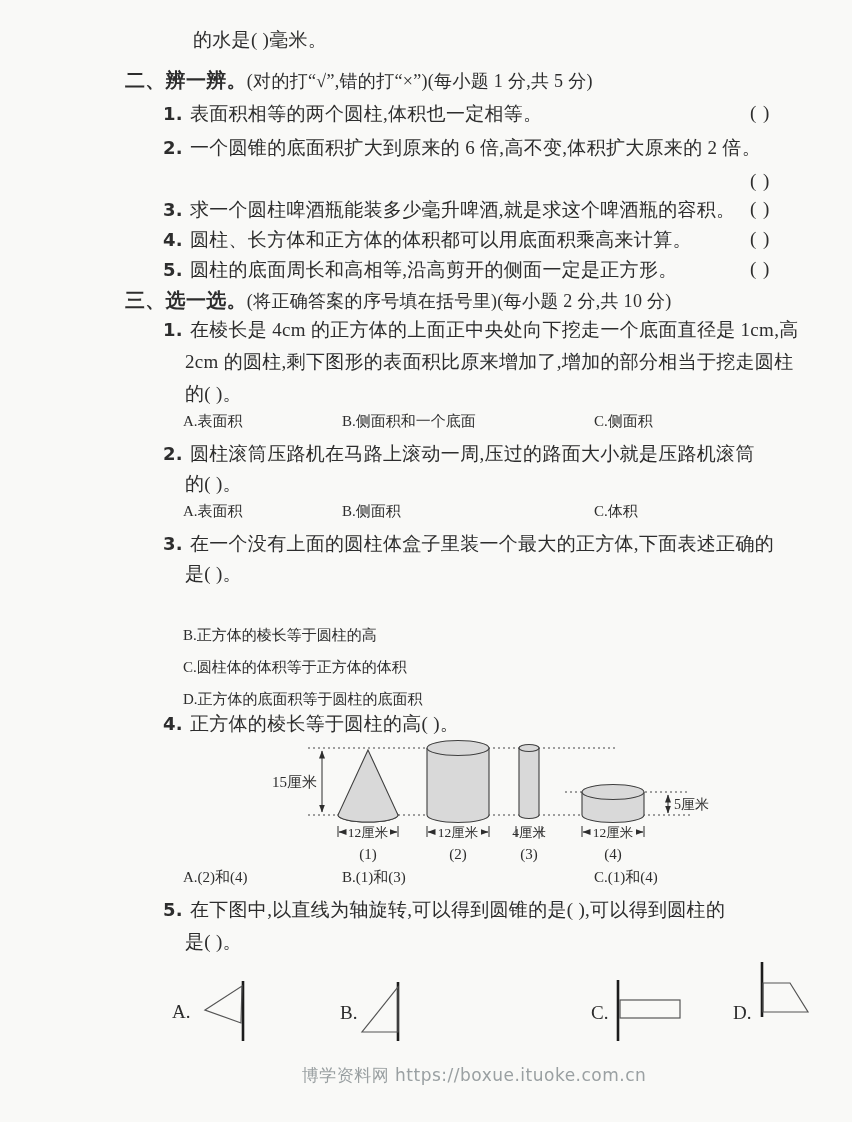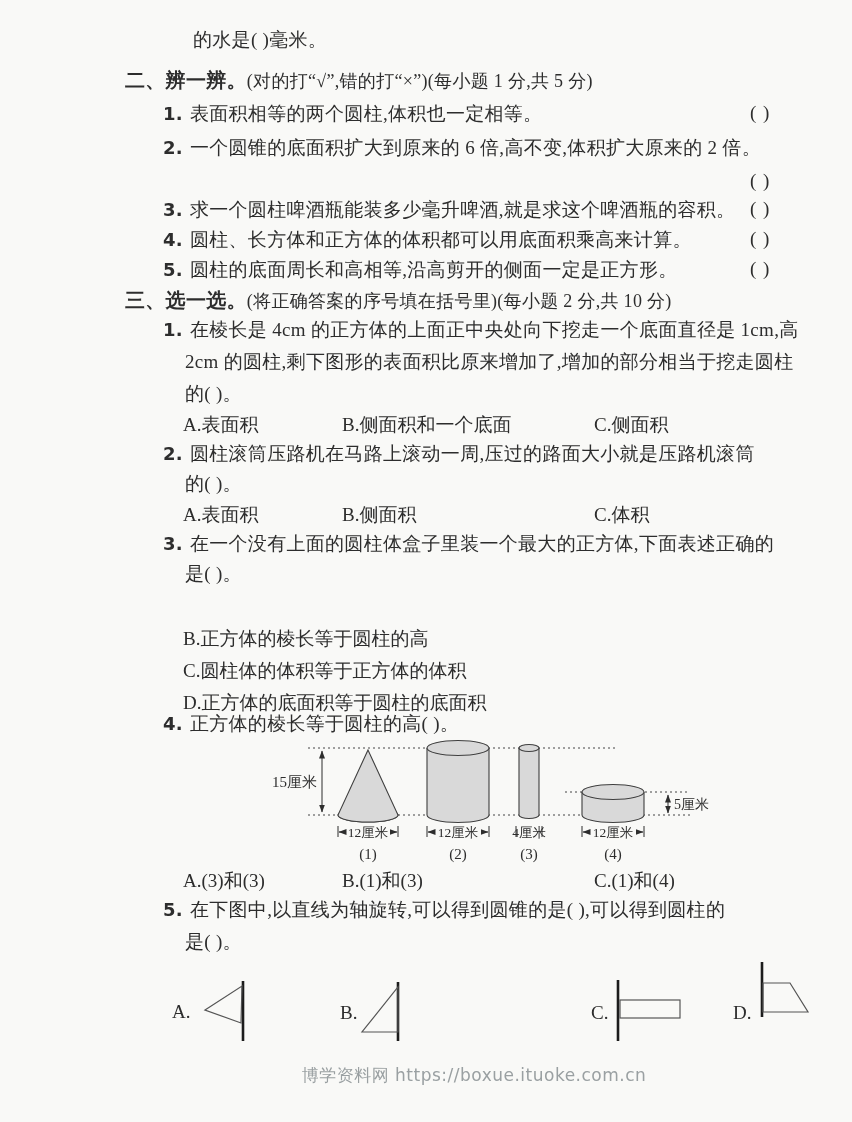--- a/index.html
+++ b/index.html
@@ -8,21 +8,21 @@
     background:#f9f9f7;overflow:hidden;
     font-family:"Liberation Serif","DejaVu Serif",serif;
     color:#2d2d2d;
   }
   .ln{position:absolute;font-size:19px;line-height:24px;white-space:nowrap;letter-spacing:.3px;text-align:center;}
   .hdr{font-family:"DejaVu Sans","Liberation Sans",sans-serif;}
   .hdr .t{font-weight:bold;font-size:20px;}
   .hdr .n{font-size:18px;font-family:Liberation Serif, serif;}
   .num{font-weight:bold;font-family:"DejaVu Sans","Liberation Sans",sans-serif;margin-right:7px;font-size:18px;}
   .blank{position:absolute;font-size:19px;letter-spacing:1px;}
-  .opt{position:absolute;font-size:19px;white-space:nowrap;}
+  .opt{position:absolute;font-size:15px;white-space:nowrap;}
   .figwrap{position:absolute;}
   svg text{font-family:"Liberation Serif","DejaVu Serif",serif;fill:#2d2d2d;}
   .footer{
     position:absolute;left:0;top:1064px;width:100%;text-align:center;
     transform:translateX(48px);
     font-family:"DejaVu Sans","Liberation Sans",sans-serif;
     font-size:17px;color:#9aa0a2;letter-spacing:.5px;
   }
 </style>
 </head>
@@ -130,21 +130,21 @@
       <line x1="368" y1="97" x2="373" y2="97" stroke="#2d2d2d" stroke-width="1" marker-end="url(#arr)"></line>
       <text x="343" y="102" font-size="13.5" text-anchor="middle">12厘米</text>
 
       <text x="98" y="124" font-size="15" text-anchor="middle">(1)</text>
       <text x="188" y="124" font-size="15" text-anchor="middle">(2)</text>
       <text x="259" y="124" font-size="15" text-anchor="middle">(3)</text>
       <text x="343" y="124" font-size="15" text-anchor="middle">(4)</text>
     </svg>
   </div>
 
-  <div class="opt" style="left:183px;top:868px">A.(3)和(3)</div>
+  <div class="opt" style="left:183px;top:868px">A.(2)和(4)</div>
   <div class="opt" style="left:342px;top:868px">B.(1)和(3)</div>
   <div class="opt" style="left:594px;top:868px">C.(1)和(4)</div>
 
   <div class="ln" style="left:163px;top:898px"><span class="num">5.</span><span>在下图中,以直线为轴旋转,可以得到圆锥的是(      ),可以得到圆柱的</span></div>
   <div class="ln" style="left:185px;top:930px">是(      )。</div>
 
   <div class="figwrap" style="left:150px;top:955px">
     <svg width="680" height="95" viewBox="0 0 680 95">
 
       <text x="22" y="63" font-size="19">A.</text>

